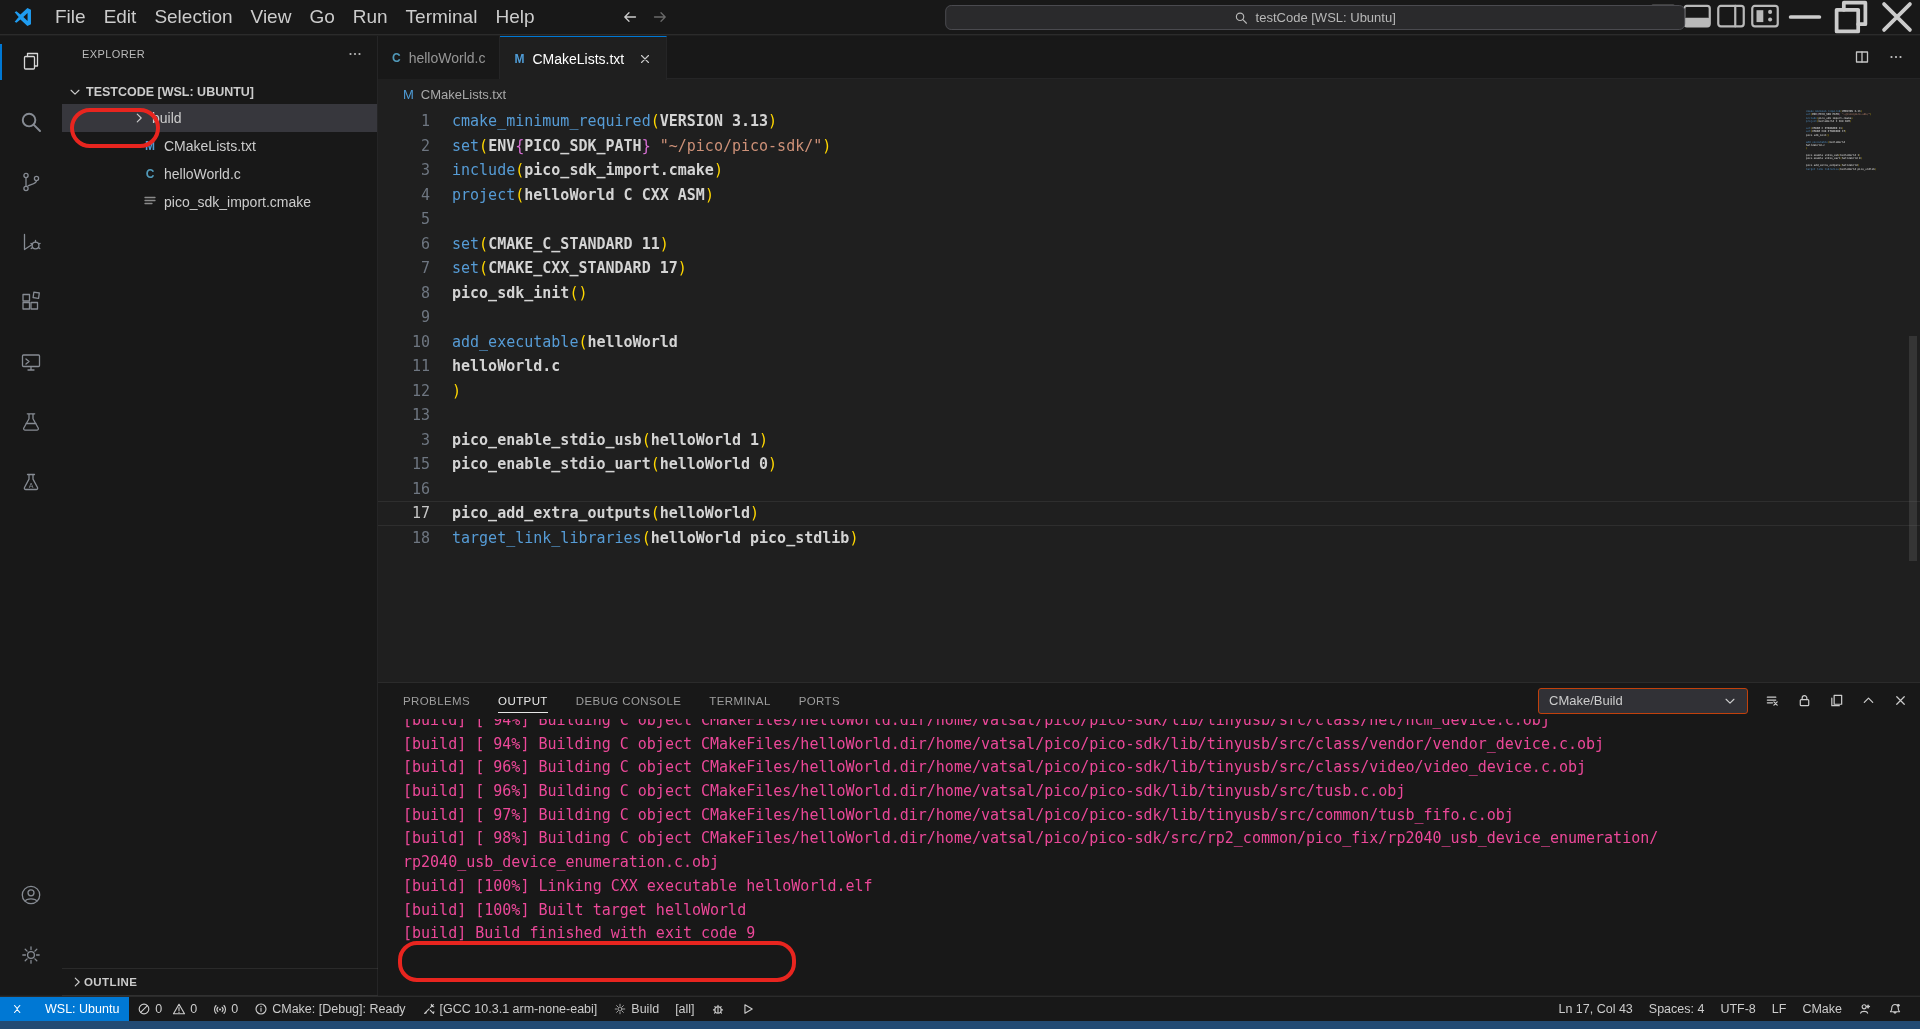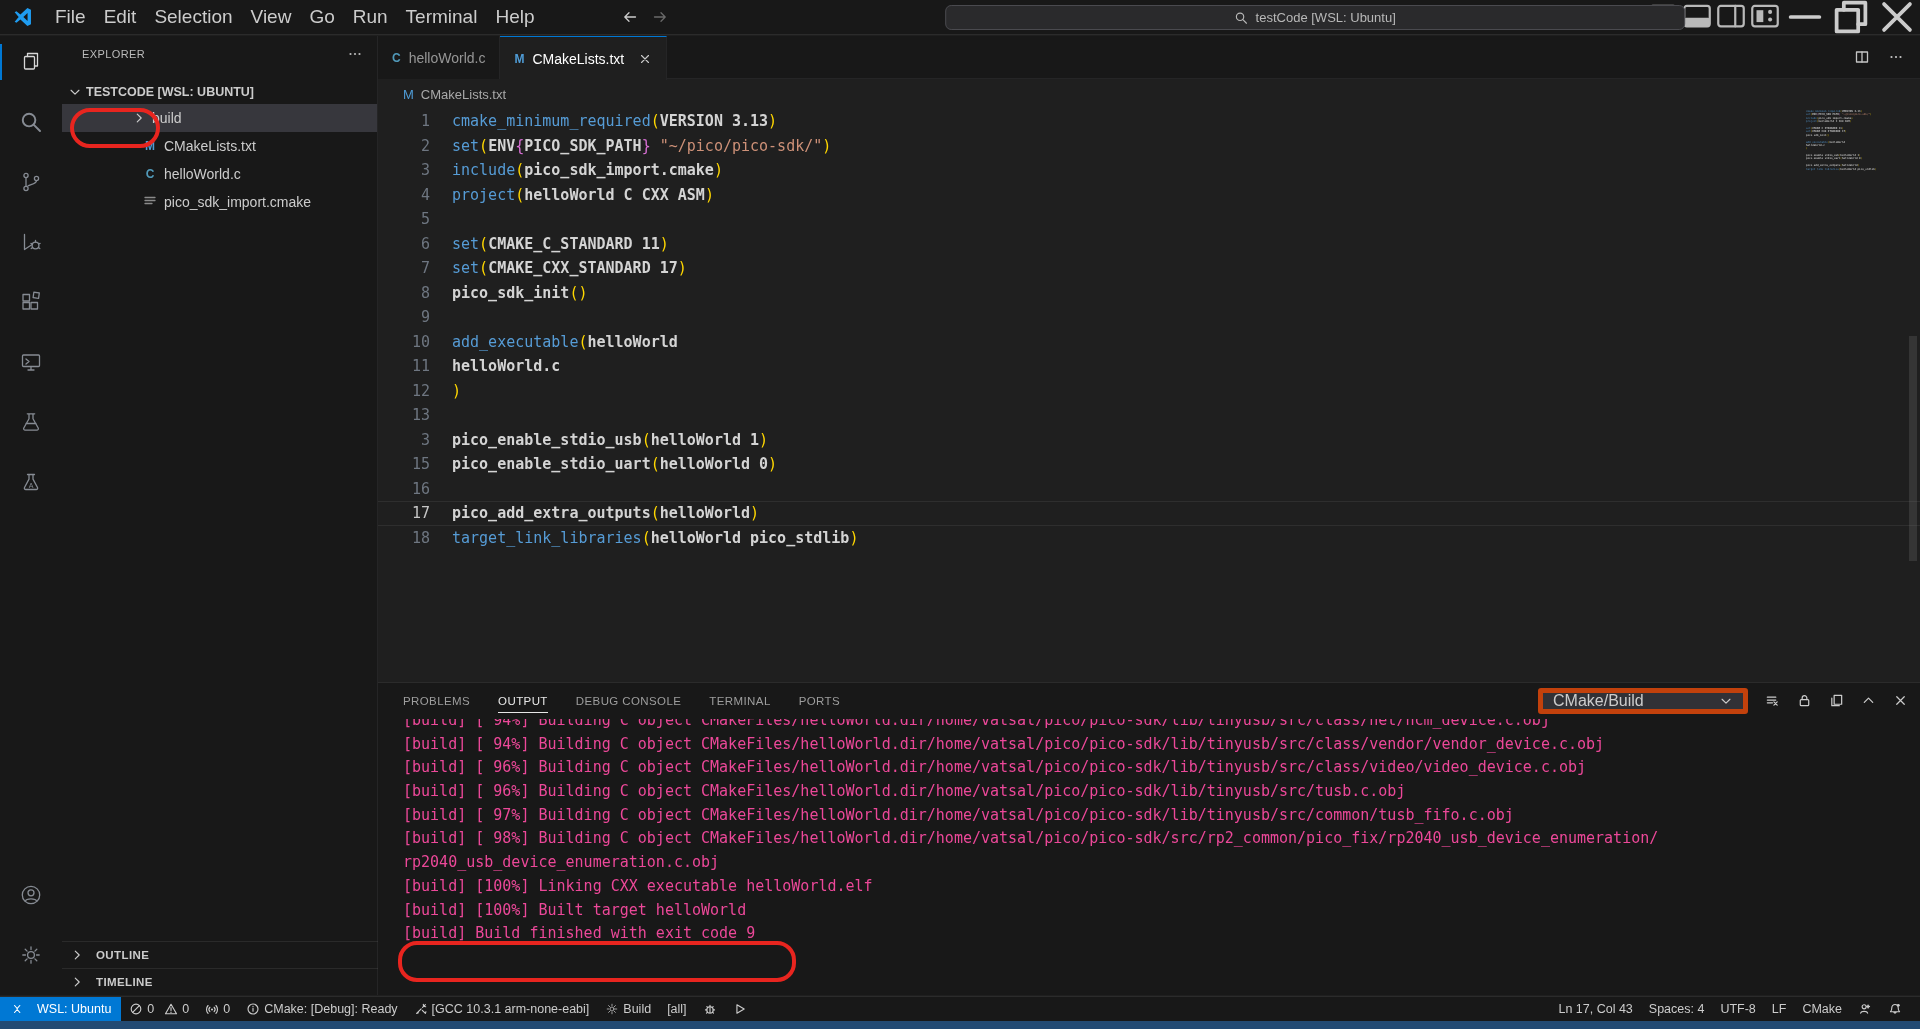--- a/index.html
+++ b/index.html
@@ -34,21 +34,21 @@
   
   #sidebar { left:62px; top:36px; width:316px; height:959px; background:#181818; border-right:1px solid #252526; }
   #sidebar-header { height:36px; display:flex; align-items:center; padding:0 14px 0 20px; font-size:11px; color:#bbbbbb; letter-spacing:0.4px; }
   #sidebar-header .sp { flex:1; }
   #section-header { height:24px; display:flex; align-items:center; gap:4px; padding-left:6px; font-weight:bold; font-size:12.5px; color:#cccccc; margin-top:8px; }
   .tree-row { height:28px; display:flex; align-items:center; gap:6px; font-size:14px; color:#cccccc; }
   .tree-row.selected { background:#37373d; }
   .tree-row .ficon { width:16px; text-align:center; font-weight:bold; font-size:12px; }
   .ficon.m { color:#4f9cd6; }
   .ficon.c { color:#519aba; }
-  .bottom-section { position:absolute; left:0; width:316px; height:27px; display:flex; align-items:center; gap:12px; padding-left:8px; font-weight:bold; font-size:11.5px; letter-spacing:0.4px; color:#cccccc; border-top:1px solid rgba(128,128,128,0.18); }
+  .bottom-section { position:absolute; left:0; width:316px; height:27px; display:flex; align-items:center; gap:0; padding-left:8px; font-weight:bold; font-size:11.5px; letter-spacing:0.4px; color:#cccccc; border-top:1px solid rgba(128,128,128,0.18);margin-top:27px; }
 
   
   #main { left:378px; top:36px; width:1542px; height:959px; background:#1f1f1f; }
   #tabbar { height:43px; background:#181818; display:flex; border-bottom:1px solid #252526; }
   .tab { height:43px; display:flex; align-items:center; gap:8px; padding:0 14px; font-size:14px; border-right:1px solid #252526; color:#969696; background:#181818; position:relative; }
   .tab.active { background:#1f1f1f; color:#ffffff; border-top:1px solid #0078d4; height:44px; }
   .tab .ficon { font-weight:bold; font-size:12px; }
   .tab-close { color:#cccccc; margin-left:6px; }
   #tabbar-actions { margin-left:auto; display:flex; gap:18px; align-items:center; padding-right:16px; color:#c5c5c5; }
   #breadcrumb { height:30px; display:flex; align-items:center; gap:7px; padding-left:25px; font-size:13px; color:#a9a9a9; }
@@ -65,29 +65,29 @@
   #minimap .ctext { margin-left:0; }
   #editor-scrollbar { position:absolute; right:3px; top:300px; width:8px; height:225px; background:rgba(121,121,121,0.25); }
 
   
   #panel { position:absolute; left:0; top:646px; width:1542px; height:313px; background:#181818; border-top:1px solid #2b2b2b; }
   #panel-header { height:35px; display:flex; align-items:center; padding:0 12px 0 25px; }
   .panel-tab { font-size:11.5px; letter-spacing:0.4px; color:#9d9d9d; margin-right:28px; height:35px; display:flex; align-items:center; position:relative; }
   .panel-tab.active { color:#e7e7e7; }
   .panel-tab.active::after { content:""; position:absolute; left:0; right:0; bottom:5px; height:1px; background:#e7e7e7; }
   #panel-actions { margin-left:auto; display:flex; align-items:center; gap:17px; color:#cccccc; }
-  #channel-select { width:210px; height:26px; background:#313136; border:5px solid #c2410c; border-radius:3px; display:flex; align-items:center; padding:0 10px; font-size:16px; color:#cccccc; }
+  #channel-select { width:210px; height:26px; background:#313136; border:1px solid #c2410c; border-radius:3px; display:flex; align-items:center; padding:0 10px; font-size:13px; color:#cccccc; }
   #channel-select .sp { flex:1; }
   #panel-content { position:absolute; left:0; top:36px; width:1542px; height:277px; overflow:hidden; }
   #log { margin-top:-10px; padding-left:25px; }
   .log-line { font-family:"DejaVu Sans Mono", monospace; font-size:15px; height:23.7px; line-height:23.7px; color:#ec4899; white-space:pre; }
 
   
   #statusbar { left:0; top:996px; width:1920px; height:25px; background:#181818; border-top:1px solid #2b2b2b; display:flex; align-items:center; font-size:12.5px; }
-  #remote-indicator { height:25px; background:#0078d4; color:#ffffff; display:flex; align-items:center; gap:13px; padding:0 10px; font-size:12.5px; }
+  #remote-indicator { height:25px; background:#0078d4; color:#ffffff; display:flex; align-items:center; gap:21px; padding:0 10px; font-size:12.5px; }
   .sb-item { display:flex; align-items:center; gap:10px; padding:0 8px; height:25px; color:#cccccc; }
   .sb-part { display:flex; align-items:center; gap:4px; }
   #statusbar-right { margin-left:auto; display:flex; align-items:center; padding-right:10px; }
 
   
   #bottom-strip { left:0; top:1021px; width:1920px; height:8px; background:#224a73; }
   .annotation { position:absolute; border:4px solid; border-radius:20px; pointer-events:none; }
 </style>
 </head>
 <body>

